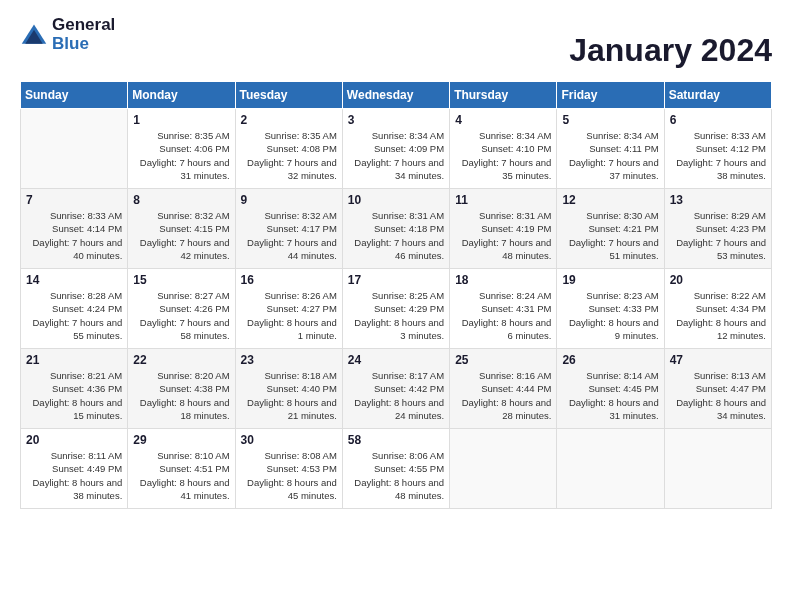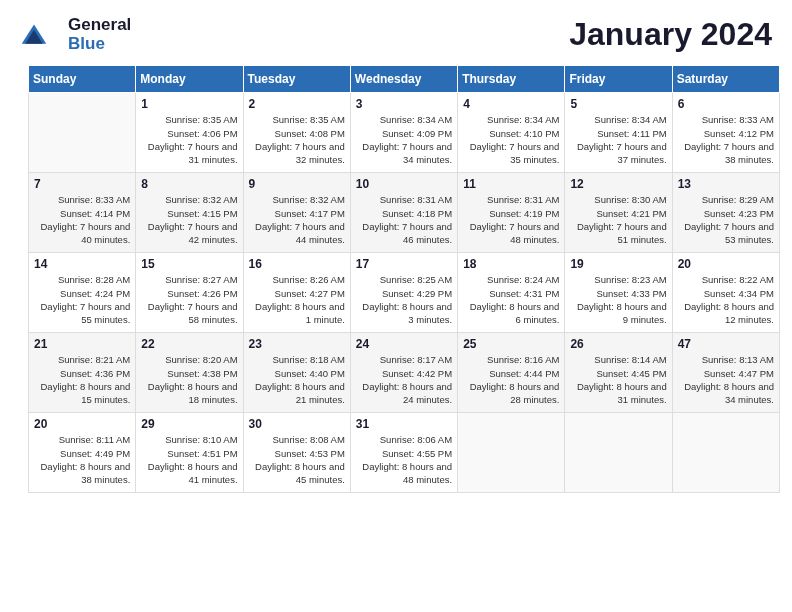--- a/index.html
+++ b/index.html
@@ -12,48 +12,48 @@
     }
     .header {
       display: flex;
       justify-content: space-between;
       align-items: flex-start;
       margin-bottom: 12px;
     }
     .logo {
       display: flex;
       align-items: center;
-      gap: 20px;
+      gap: 4px;
     }
     .logo-text {
       display: flex;
       flex-direction: column;
       line-height: 1.1;
     }
     .logo-icon {
       width: 28px;
       height: 28px;
     }
     .title-block {
       text-align: right;
     }
     .month-title {
       font-size: 32px;
       font-weight: bold;
       color: #1a1a2e;
+      margin-top: 16px;
     }
     .location {
       font-size: 14px;
       color: #555;
     }
     table {
       width: 100%;
       border-collapse: collapse;
       font-size: 10px;
-      margin-left: 8px;
     }
     thead tr th {
       background-color: #2a6db5;
       color: #fff;
       padding: 6px 4px;
       text-align: left;
       font-size: 12px;
       font-weight: bold;
       border: 1px solid #fff;
     }
@@ -241,21 +241,21 @@
         </td>
         <td>
           <span class="day-number">29</span>
           <div class="day-info">Sunrise: 8:10 AM<br>Sunset: 4:51 PM<br>Daylight: 8 hours and 41 minutes.</div>
         </td>
         <td>
           <span class="day-number">30</span>
           <div class="day-info">Sunrise: 8:08 AM<br>Sunset: 4:53 PM<br>Daylight: 8 hours and 45 minutes.</div>
         </td>
         <td>
-          <span class="day-number">31</span>
+          <span class="day-number">58</span>
           <div class="day-info">Sunrise: 8:06 AM<br>Sunset: 4:55 PM<br>Daylight: 8 hours and 48 minutes.</div>
         </td>
         <td class="empty-cell"></td>
         <td class="empty-cell"></td>
         <td class="empty-cell"></td>
       </tr>
     </tbody>
 </table>
 
 </body></html>

